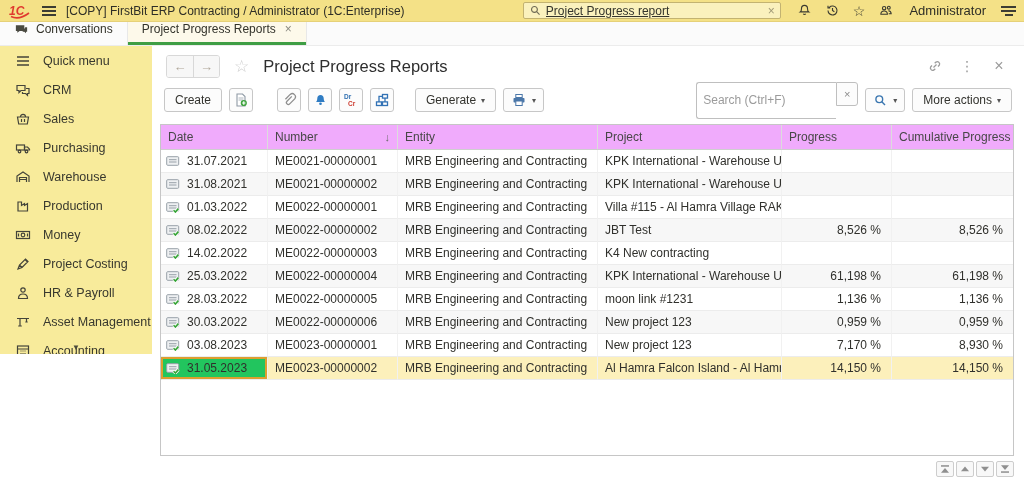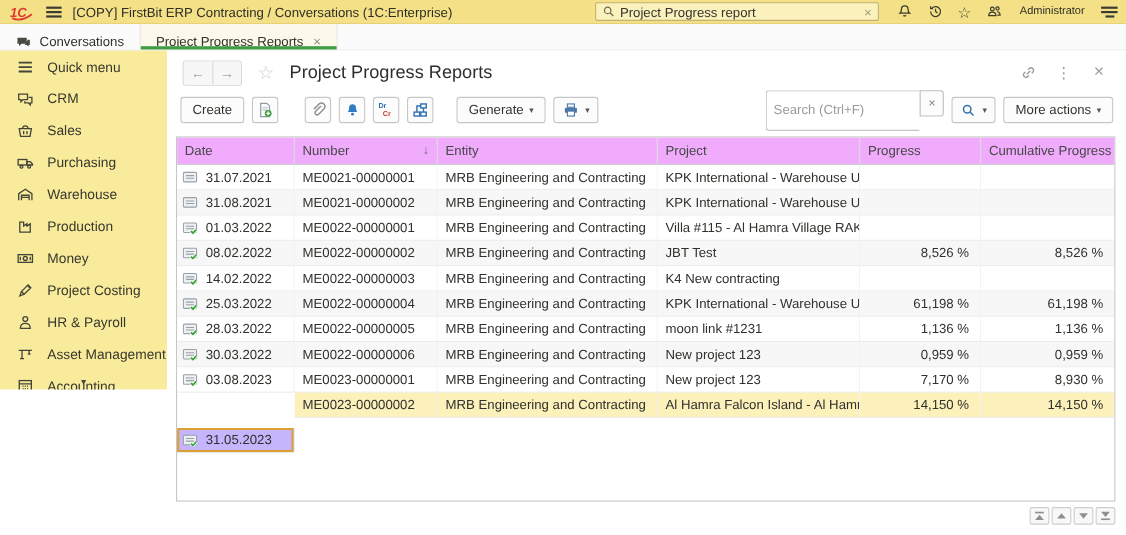--- a/index.html
+++ b/index.html
@@ -10,36 +10,36 @@
   .topbar { position:absolute; left:0; top:0; width:1024px; height:22px;
     background:#f4e187; display:flex; align-items:center; padding:0 8px; gap:10px;
     border-bottom:1px solid #e6d178; }
   .logo { flex:0 0 auto; }
   .hamb { width:14px; height:10px; display:flex; flex-direction:column; justify-content:space-between; cursor:pointer; }
   .hamb i { display:block; height:2px; background:#3c3c33; }
   .topbar .title { font-size:12px; color:#2e2e26; white-space:nowrap; }
   .topbar .spacer { flex:1; }
   .tsearch { width:258px; height:17px; background:#faf1bd; border:1px solid #c3b371;
     border-radius:2px; display:flex; align-items:center; padding:0 5px; gap:4px; }
-  .tsearch .val { flex:1; font-size:12px; color:#35352c; white-space:nowrap; overflow:hidden; }
+  .tsearch .val { flex:1; font-size:12px; color:#35352c; white-space:nowrap; overflow:hidden;text-decoration:underline; }
   .tsearch .clr { color:#a09a76; font-size:12px; cursor:pointer; line-height:1; }
   .topicons { display:flex; align-items:center; gap:13px; margin-left:6px; }
   .topicons svg, .topicons .star { cursor:pointer; }
   .star { font-size:14px; color:#3a3a30; line-height:1; }
-  .uname { font-size:10px; color:#2e2e26; margin:0 2px; }
+  .uname { font-size:13px; color:#2e2e26; margin:0 2px; }
   .mmenu { width:15px; height:9px; position:relative; cursor:pointer; }
   .mmenu i { position:absolute; left:0; height:1.6px; background:#3c3c33; }
   .mmenu i:nth-child(1){ top:0; width:15px; }
   .mmenu i:nth-child(2){ top:4px; width:15px; }
   .mmenu i:nth-child(3){ top:8px; width:8px; left:3.5px; }
 
   
   .tabbar { position:absolute; left:0; top:22px; width:1024px; height:24px;
     background:#fbfbfb; display:flex; align-items:stretch; border-bottom:1px solid #ececec; }
-  .tab { display:flex; align-items:flex-end; gap:7px; padding:0 14px; font-size:12px;
+  .tab { display:flex; align-items:flex-start; gap:7px; padding:0 14px; font-size:12px;
     color:#33332b; cursor:pointer; position:relative; }
   .tab.active { background:#fdf9ea; border-left:1px solid #e8e8e8; border-right:1px solid #e8e8e8; }
   .tab.active::after { content:""; position:absolute; left:0; right:0; bottom:0; height:3px; background:#3f9e44; }
   .tab .x { color:#8a8a80; font-size:12px; margin-left:2px; }
 
   
   .sidebar { position:absolute; left:0; top:46px; width:152px; height:308px;
     background:#f8eb9b; overflow:hidden; }
   .sb-item { height:29px; display:flex; align-items:center; gap:12px; padding-left:15px;
     cursor:pointer; }
@@ -91,21 +91,21 @@
   .th .sort { margin-left:auto; color:#6b6b6b; font-size:11px; }
   .trow { cursor:pointer; }
   .trow.even .td { background:#f7f7f7; }
   .trow.selected .td { background:#fcf0bb; }
   .td { height:23px; display:flex; align-items:center; padding:0 7px; font-size:12px;
     color:#30302c; border-bottom:1px solid #ececec; border-right:1px solid #f1f1f1;
     white-space:nowrap; overflow:hidden; background:#fff; }
   .td:last-child { border-right:none; }
   .td.num { justify-content:flex-end; padding-right:10px; }
   .td.datecell { gap:7px; padding-left:5px;text-align:right; }
-  .trow.selected .td.datecell { background:#c4b5fd; box-shadow:inset 0 0 0 2px #dd9f2f; border-radius:1px;margin-top:32px; }
+  .trow.selected .td.datecell { background:#22c55e; box-shadow:inset 0 0 0 2px #dd9f2f; border-radius:1px; }
 
   
   .listnav { position:absolute; right:10px; top:415px; display:flex; gap:2px; }
   .navbtn { width:18px; height:16px; border:1px solid #cdcdcd; border-radius:2px;
     background:#f8f8f8; display:flex; align-items:center; justify-content:center; cursor:pointer; }
 </style>
 </head>
 <body>
 
 <svg width="0" height="0" style="position:absolute">
@@ -259,21 +259,21 @@
 <div class="topbar">
   <svg class="logo" width="24" height="16" viewBox="0 0 24 16">
     <text x="1" y="12" font-size="12" font-weight="bold" font-style="italic" fill="#e03a2f" font-family="Liberation Sans, sans-serif">1C</text>
     <path d="M3 13.5q8 4 18-3.5" stroke="#e03a2f" stroke-width="1.6" fill="none"></path>
   </svg>
   <div class="hamb">
       <i></i>
       <i></i>
       <i></i>
     </div>
-  <div class="title">[COPY] FirstBit ERP Contracting / Conversations  (1C:Enterprise)</div>
+  <div class="title">[COPY] FirstBit ERP Contracting / Administrator  (1C:Enterprise)</div>
   <div class="spacer"></div>
   <div class="tsearch">
     <svg width="13" height="13" viewBox="0 0 16 16">
       <g fill="none" stroke="#6f6a55" stroke-width="1.4">
           <circle cx="6.7" cy="6.7" r="3.6"></circle>
           <path d="M9.4 9.4l3.6 3.6"></path>
         </g>
     </svg>
     <div class="val">Project Progress report</div>
     <div class="clr">×</div>

